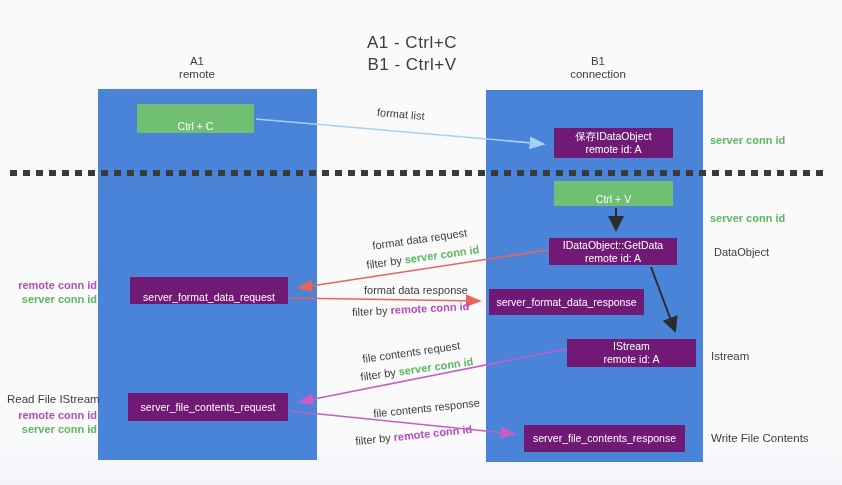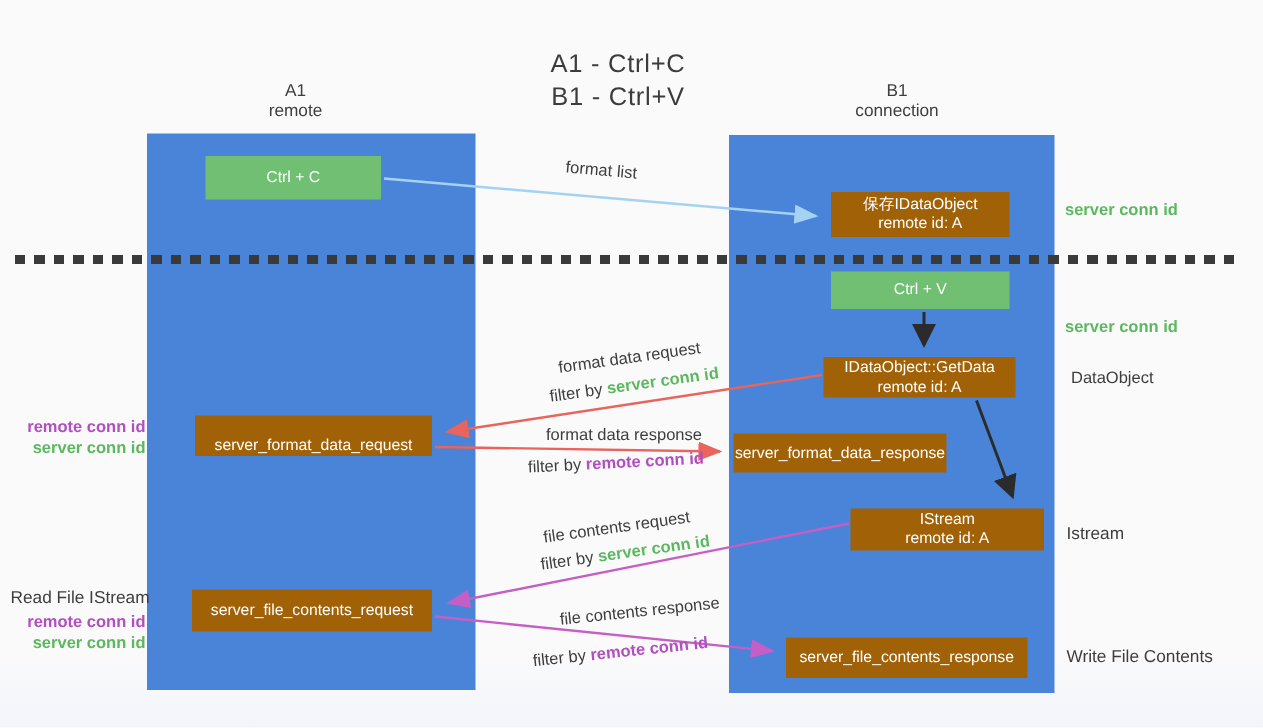--- a/index.html
+++ b/index.html
@@ -37,28 +37,28 @@
     z-index:5;
   }
 
   
   .node {
     color:#fff; display:flex; flex-direction:column;
     align-items:center; justify-content:center;
     text-align:center; font-size:10.5px; line-height:13px;
     z-index:4; white-space:nowrap;
   }
-  .green  { background:#71bf73; }
-  .orange { background:#a16207; }
+  .green  { background:#71bf73;justify-content:flex-end; }
+  .orange { background:#701a75; }
   #n-ctrlc   { left:137px; top:104px; width:117px; height:29px; }
   #n-save    { left:554px; top:128px; width:119px; height:30px; }
   #n-ctrlv   { left:554px; top:181px; width:119px; height:25px; }
   #n-getdata { left:549px; top:238px; width:128px; height:27px; }
   #n-freq    { left:130px; top:277px; width:158px; height:27px;justify-content:flex-end; }
-  #n-fresp   { left:489px; top:289px; width:142px; height:26px; }
+  #n-fresp   { left:489px; top:289px; width:155px; height:26px; }
   #n-istream { left:567px; top:339px; width:129px; height:28px; }
   #n-creq    { left:128px; top:393px; width:160px; height:28px; }
   #n-cresp   { left:524px; top:425px; width:161px; height:27px; }
 
   
   #arrows { left:0; top:0; z-index:3; pointer-events:none; }
 
   
   .flow-label {
     font-size:11px; white-space:nowrap; color:#3d3d3d;

